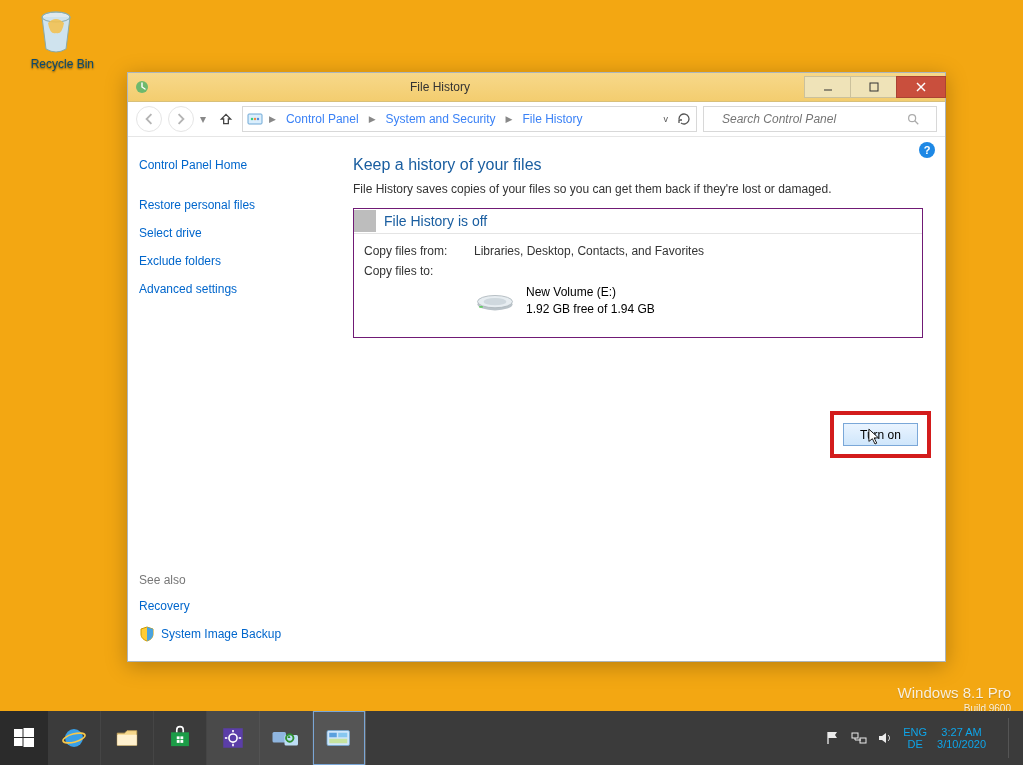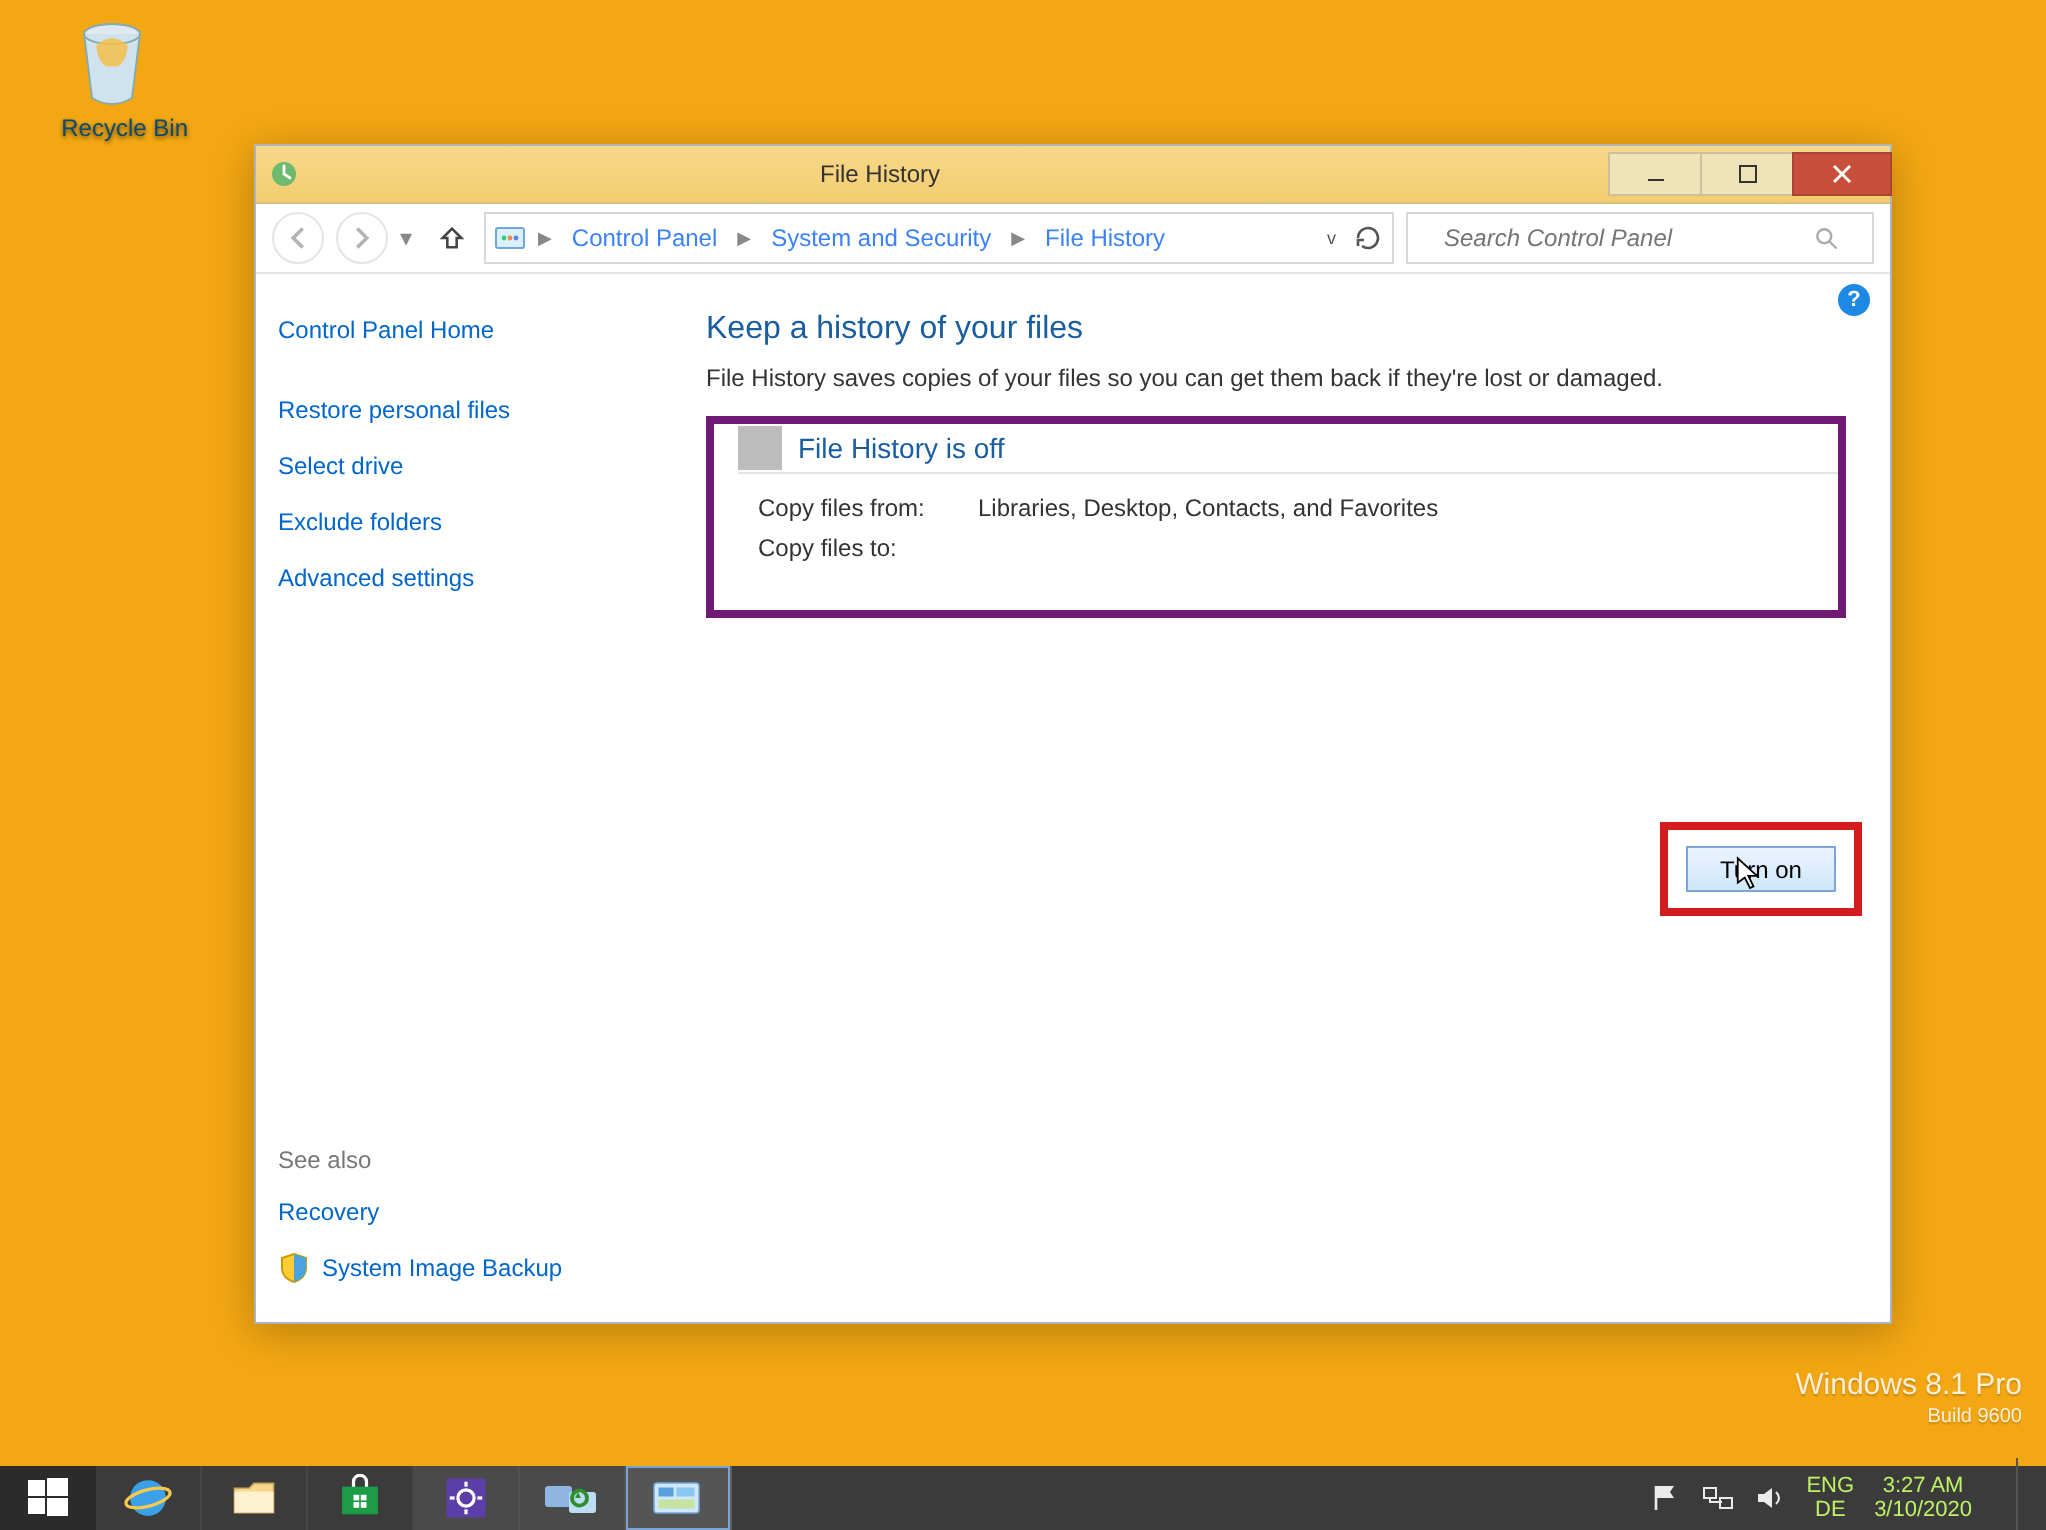--- a/index.html
+++ b/index.html
@@ -51,40 +51,40 @@
   
   .body { position:absolute; top:63px; bottom:0; left:0; right:0; display:flex;}
   .sidebar { width:215px; padding: 20px 0 12px 11px; box-sizing:border-box; display:flex; flex-direction:column; border-right:0px solid #eee;}
   .sidebar a.link { color:#0066cc; text-decoration:none; font-size:12px; margin-bottom:10px; display:block; line-height:1.5;}
   .sidebar .spacer { flex:1; }
   .sidebar .seealso { color:#777; font-size:12px; margin: 0 0 10px 0;}
   .sidebar .sib { display:flex; align-items:center; gap:6px; margin-bottom:6px;}
   .content { flex:1; padding: 20px 22px 14px 10px; position:relative;}
   h1.section { color:#1a5ea0; font-weight:400; font-size:16px; margin:0 0 8px 0;}
   .desc { color:#333; font-size:12px; margin-bottom:12px;}
-  .panel { border:4px solid #701a75;padding-left:12px; }
+  .panel { border:1px solid #701a75; }
   .panel .hdr { display:flex; align-items:center; border-bottom:1px solid #e4e4e4;}
   .panel .hdr .sq { width:22px; height:22px; background:#bdbdbd; margin-right:8px;}
   .panel .hdr .htxt { color:#1a5ea0; font-size:14px; padding:4px 0;}
   .panel .bodyp { padding:10px 10px 18px 10px;}
   .row { display:flex; margin-bottom:6px;}
   .row .k { width:110px; color:#333;}
   .row .v { color:#333;}
   .drive { display:flex; align-items:flex-start; gap:10px; margin-top:4px; margin-left:110px;}
   .drive .dsvg { width:42px; height:30px;}
   .drive .dtxt div { line-height:1.45;}
   .turnon-wrap { position:absolute; right:14px; top:275px; border:4px solid #d31c1c; padding:8px 9px;}
   button.turnon { width:75px; height:23px; border:1px solid #7aa7d8; background:linear-gradient(#eaf4ff,#cfe6fb); font-family:inherit; font-size:12px; position:relative;}
   .cursor-svg{ position:absolute; left:24px; top:4px; width:14px; height:18px; pointer-events:none;}
   .helpq { position:absolute; right:10px; top:6px; width:16px;height:16px; border-radius:50%; background:#1e88e5; color:#fff; font-weight:bold; font-size:11px; display:flex; align-items:center; justify-content:center;}
   
   .watermark { position:absolute; right:12px; bottom:50px; text-align:right; color:rgba(255,255,255,.85); font-size:15px; line-height:1.3; text-shadow:0 1px 1px rgba(0,0,0,.2);}
   .watermark .b { font-size:10px;}
   
-  .taskbar { position:absolute; left:0; right:0; bottom:0; height:32px; background:#3b3b3b; display:flex; align-items:stretch; color:#bef264;}
+  .taskbar { position:absolute; left:0; right:0; bottom:0; height:54px; background:#3b3b3b; display:flex; align-items:stretch; color:#0ea5e9;}
   .start { width:48px; display:flex; align-items:center; justify-content:center; background:#2b2b2b;}
   .tbtn { width:52px; border-right:1px solid rgba(255,255,255,.05); display:flex; align-items:center; justify-content:center; position:relative;}
   .tbtn.active { background:#555; box-shadow: inset 0 0 0 1px #7aa6d6;}
   .tbtn.active2 { background:#4a4a4a;}
   .tray { margin-left:auto; display:flex; align-items:center; padding-right:6px; gap:10px;}
   .tray .lang { font-size:11px; line-height:1.1; text-align:center;}
   .tray .clock { font-size:11px; line-height:1.1; text-align:center; margin-right:6px;}
   .tray .ic { width:16px; height:16px; opacity:.9;}
   .tray .showdesk{ width:8px; height:40px; border-left:1px solid #555; margin-left:6px;}
 </style>
@@ -210,20 +210,32 @@
             <div class="htxt">File History is off</div>
           </div>
           <div class="bodyp">
             <div class="row">
               <div class="k">Copy files from:</div>
               <div class="v">Libraries, Desktop, Contacts, and Favorites</div>
             </div>
             <div class="row">
               <div class="k">Copy files to:</div>
             </div>
+            <div class="drive">
+              <svg class="dsvg" viewBox="0 0 48 32">
+                <ellipse cx="24" cy="22" rx="20" ry="7" fill="#b9c2c8"></ellipse>
+                <ellipse cx="24" cy="19" rx="20" ry="7" fill="#e7edf1" stroke="#aeb7bd"></ellipse>
+                <ellipse cx="24" cy="19" rx="13" ry="4.2" fill="#cfd8de"></ellipse>
+                <rect x="6" y="24" width="4" height="2" fill="#6c6"></rect>
+              </svg>
+              <div class="dtxt">
+                <div>New Volume (E:)</div>
+                <div>1.92 GB free of 1.94 GB</div>
+              </div>
+            </div>
           </div>
         </div>
 
         <div class="turnon-wrap">
           <button class="turnon">
             <span>Turn on</span>
             <svg class="cursor-svg" viewBox="0 0 16 20">
               <path d="M1 1 L1 15 L5 12 L8 18 L10 17 L7 11 L12 11 Z" fill="#fff" stroke="#000" stroke-width="1"></path>
             </svg>
           </button>

